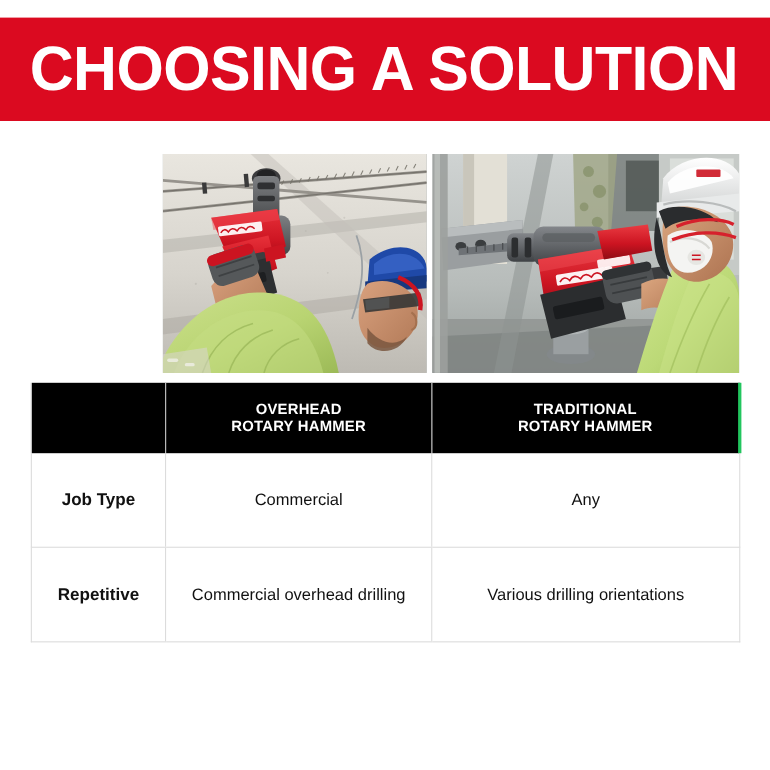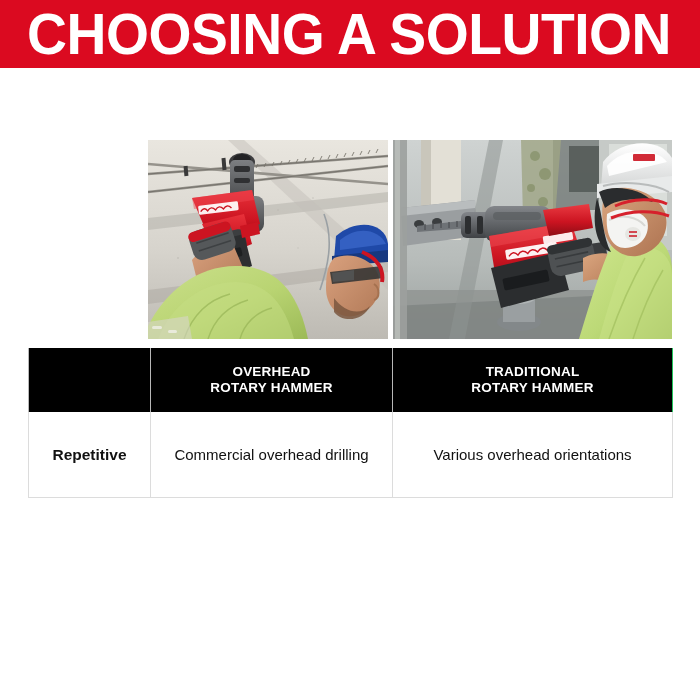--- a/index.html
+++ b/index.html
@@ -12,23 +12,23 @@
     height: 700px;
     overflow: hidden;
     font-family: "Liberation Sans", sans-serif;
     -webkit-font-smoothing: antialiased;
   }
 
   
   .banner {
     position: absolute;
     left: 0;
-    top: 0;
+    top: 16px;
     width: 700px;
-    height: 68px;
+    height: 94px;
     background: #db0a20;
     display: flex;
     align-items: center;
   }
   .banner-title {
     margin-left: 27px;
     color: #ffffff;
     font-family: "Liberation Sans Narrow", "Liberation Sans", sans-serif;
     font-weight: bold;
     font-size: 57px;
@@ -83,21 +83,21 @@
     height: 64px;
     color: #ffffff;
     font-family: "Liberation Sans Narrow", "Liberation Sans", sans-serif;
     font-weight: bold;
     font-size: 13.5px;
     line-height: 16px;
     letter-spacing: 0.2px;
   }
   .hrow td.sep-l { border-left: 1px solid #b8b8b8; }
   .hrow td.first { border-left: 1px solid #b8b8b8; }
-  .hrow td.last  { border-right: 1px solid #22c55e; }
+  .hrow td.last  { border-right: 3px solid #22c55e; }
   .hline { white-space: nowrap; }
 
   
   .brow td {
     height: 85px;
     border-bottom: 1px solid #dcdcdc;
     border-left: 1px solid #dcdcdc;
     color: #111111;
     font-size: 15px;
   }
@@ -432,20 +432,25 @@
       <td class="sep-l">
         <div class="hline">OVERHEAD</div>
         <div class="hline">ROTARY HAMMER</div>
       </td>
       <td class="sep-l last">
         <div class="hline">TRADITIONAL</div>
         <div class="hline">ROTARY HAMMER</div>
       </td>
     </tr>
 
+    <tr class="brow">
+      <td class="rowlabel">Job Type</td>
+      <td>Commercial</td>
+      <td class="last">Any</td>
+    </tr>
 
     <tr class="brow">
       <td class="rowlabel">Repetitive</td>
       <td>Commercial overhead drilling</td>
-      <td class="last">Various overhead orientations</td>
+      <td class="last">Various drilling orientations</td>
     </tr>
   </tbody>
 </table>
 
 </body></html>

